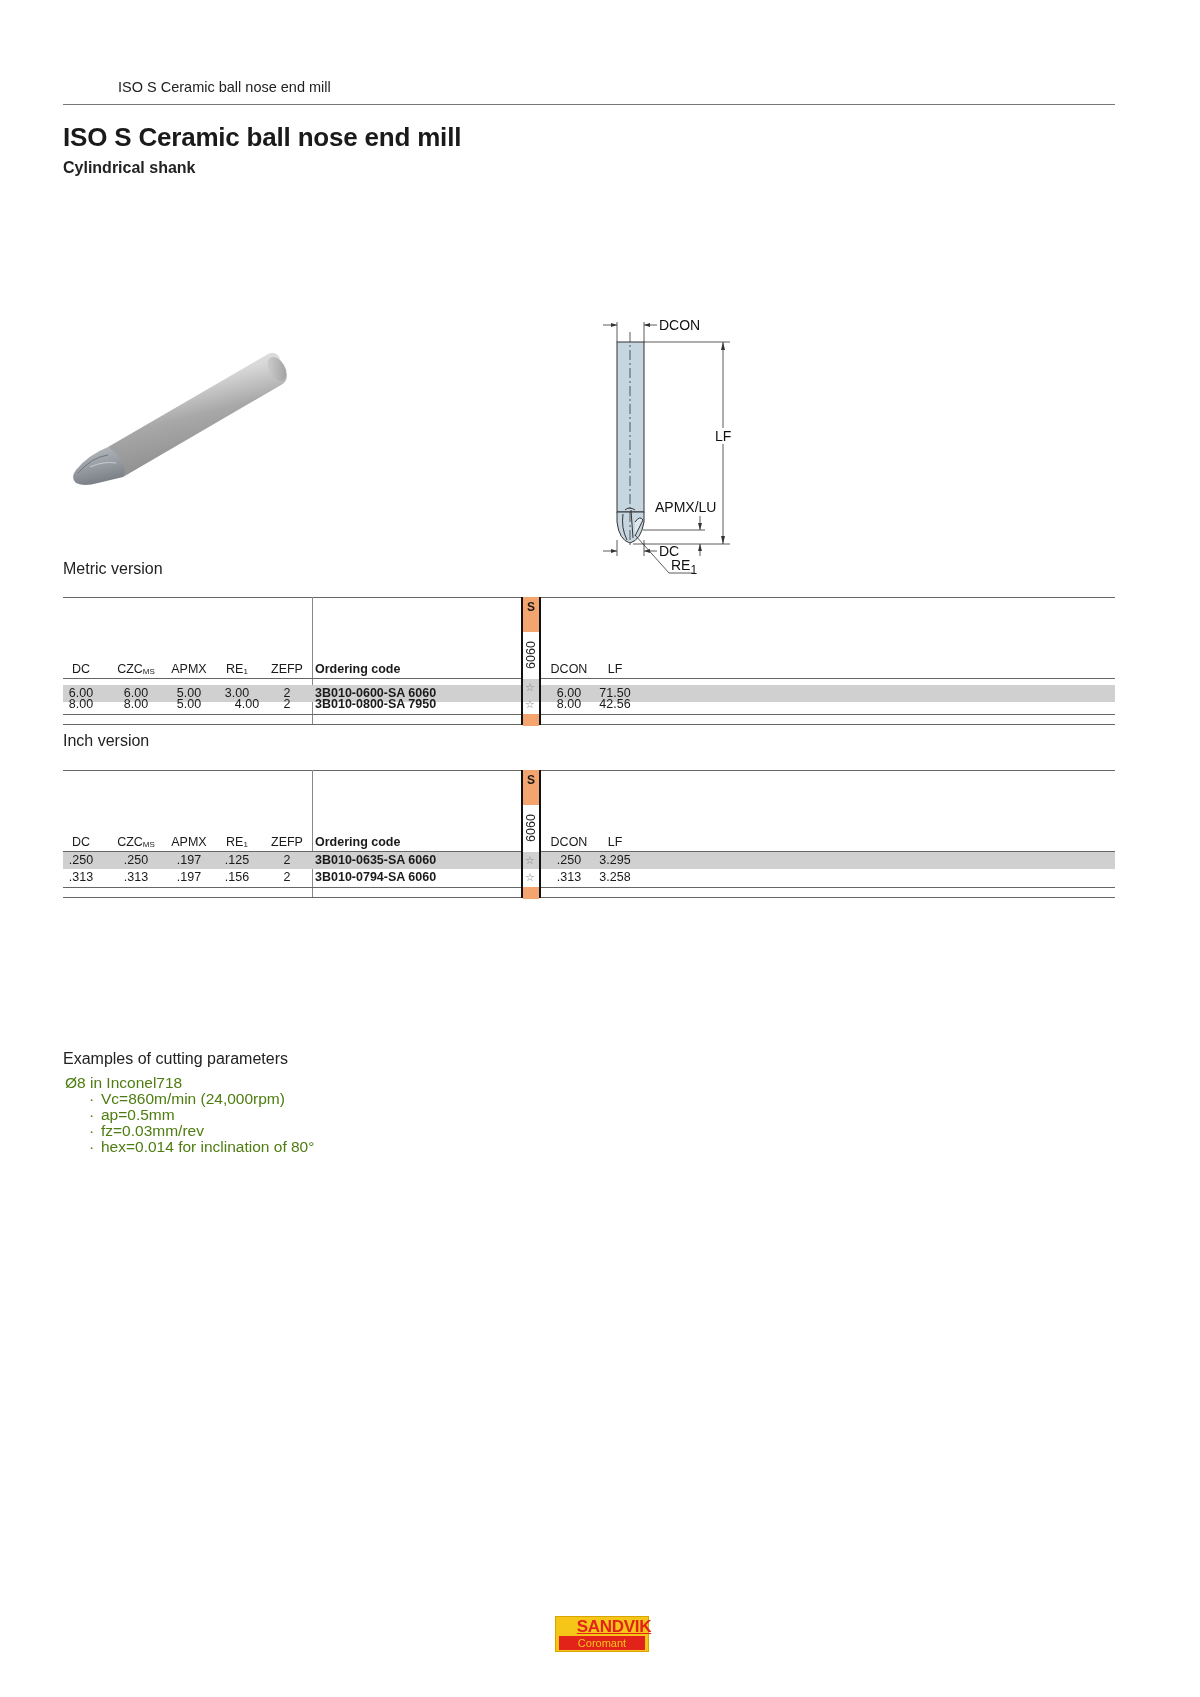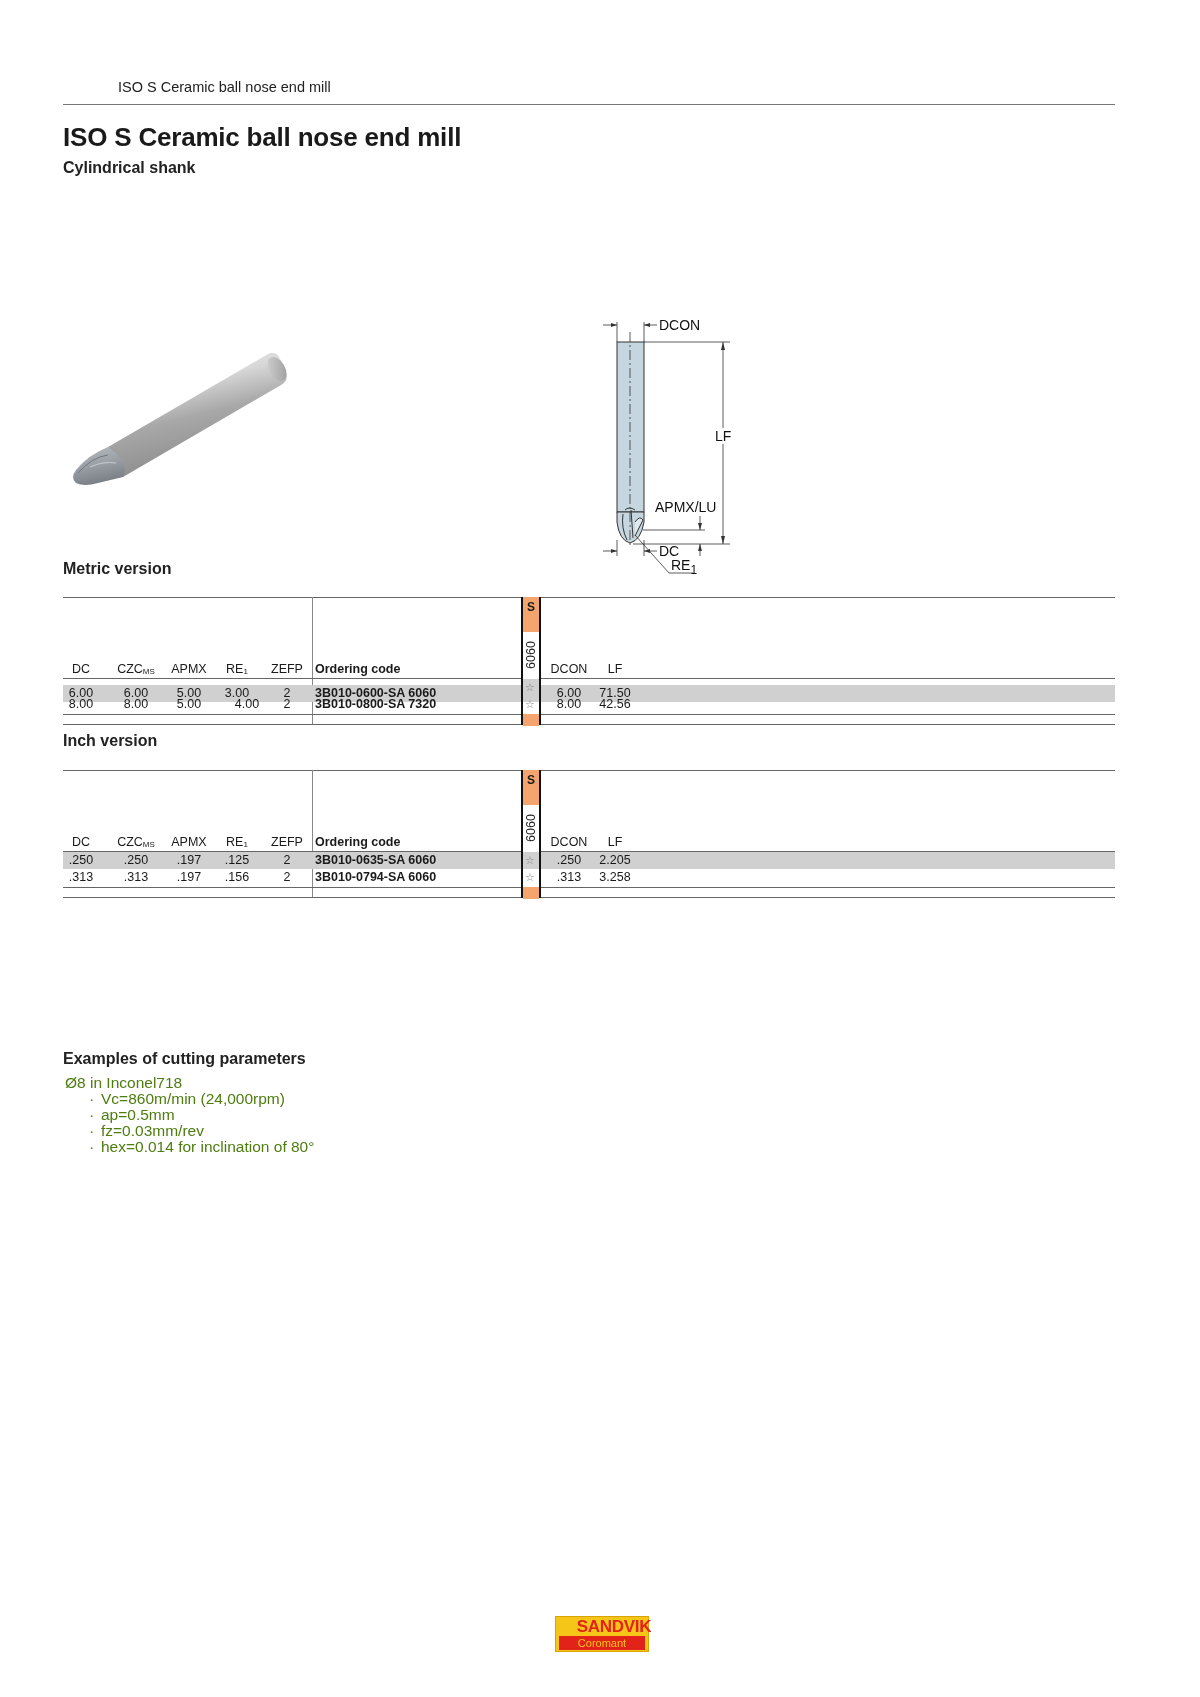--- a/index.html
+++ b/index.html
@@ -5,21 +5,21 @@
     html, body { margin: 0; padding: 0; background: #ffffff; }
     body {
       width: 1200px; height: 1697px; position: relative; overflow: hidden;
       font-family: "Liberation Sans", "DejaVu Sans", sans-serif; color: #1a1a1a;
     }
     .abs { position: absolute; }
     .running-header { left: 118px; top: 79px; font-size: 14.5px; color: #222; }
     .header-rule { left: 63px; top: 104px; width: 1052px; height: 0; border-top: 1.5px solid #777; }
     .page-title { left: 63px; top: 122px; font-size: 26px; font-weight: bold; color: #1a1a1a; letter-spacing: -0.2px; }
     .subtitle { left: 63px; top: 159px; font-size: 16px; font-weight: bold; color: #222; }
-    .section-title { left: 63px; font-size: 16px; font-weight: bold; color: #222; }
+    .section-title { left: 63px; font-size: 16px; font-weight: normal; color: #222; }
 
     
     .product-image { left: 68px; top: 345px; width: 230px; height: 150px; }
 
     
     .drawing { left: 595px; top: 300px; width: 160px; height: 280px; }
     .dim-label { font-size: 14px; fill: #111; font-family: "Liberation Sans", sans-serif; }
 
     
     .table-wrap { left: 63px; width: 1052px; }
@@ -40,21 +40,21 @@
     .sub { font-size: 8px; vertical-align: -1px; }
     .star { color: #888; font-size: 11px; }
 
     
     .params { left: 65px; top: 1075px; font-size: 15.5px; line-height: 16px; color: #4d7c0f; }
     .params .item { padding-left: 24px; }
     .params .item .dot { display:inline-block; width: 12px; }
 
     
     .logo { left: 555px; top: 1616px; width: 94px; height: 36px; background: #f5c518; border: 1px solid #d9a400; box-sizing: border-box; }
-    .logo-top { position:absolute; left:0; top:1px; width:116px; text-align:center; font-size: 17px; font-weight: bold; color: #e2231a; letter-spacing: -0.3px; line-height: 18px; }
+    .logo-top { position:absolute; left:0; top:1px; width:116px; text-align:center; font-size: 17px; font-weight: bold; color: #e2231a; letter-spacing: -0.3px; line-height: 18px; text-decoration: underline; }
     .logo-bottom { position:absolute; left:3px; top:19px; width:86px; height:14px; background:#e2231a; color:#f5c518; font-size:11px; text-align:center; line-height:14px; }
   </style>
 </head>
 <body>
 
 <div class="abs running-header">ISO S Ceramic ball nose end mill</div>
 <div class="abs header-rule"></div>
 <div class="abs page-title">ISO S Ceramic ball nose end mill</div>
 <div class="abs subtitle">Cylindrical shank</div>
 
@@ -165,21 +165,21 @@
     <span class="cell bold" style="left:252px">3B010-0600-SA 6060</span>
     <span class="cell c" style="left:486px; width:40px">6.00</span>
     <span class="cell c" style="left:532px; width:40px">71.50</span>
   </div>
   <div class="data-row" style="top:99px">
     <span class="cell c" style="left:0; width:36px">8.00</span>
     <span class="cell c" style="left:48px; width:50px">8.00</span>
     <span class="cell c" style="left:104px; width:44px">5.00</span>
     <span class="cell c" style="left:164px; width:40px">4.00</span>
     <span class="cell c" style="left:204px; width:40px">2</span>
-    <span class="cell bold" style="left:252px">3B010-0800-SA 7320</span>
+    <span class="cell bold" style="left:252px">3B010-0800-SA 7950</span>
     <span class="cell c" style="left:486px; width:40px">8.00</span>
     <span class="cell c" style="left:532px; width:40px">42.56</span>
   </div>
   <div class="row-rule" style="top:117px"></div>
   <div class="row-rule" style="top:127px"></div>
 
   <div class="grade-col" style="top:0; height:128px">
     <div class="grade-head">
         <span>S</span>
       </div>
@@ -212,21 +212,21 @@
   <div class="row-rule" style="top:81px"></div>
 
   <div class="data-row shaded" style="top:82px">
     <span class="cell c" style="left:0; width:36px">.250</span>
     <span class="cell c" style="left:48px; width:50px">.250</span>
     <span class="cell c" style="left:104px; width:44px">.197</span>
     <span class="cell c" style="left:154px; width:40px">.125</span>
     <span class="cell c" style="left:204px; width:40px">2</span>
     <span class="cell bold" style="left:252px">3B010-0635-SA 6060</span>
     <span class="cell c" style="left:486px; width:40px">.250</span>
-    <span class="cell c" style="left:532px; width:40px">2.205</span>
+    <span class="cell c" style="left:532px; width:40px">3.295</span>
   </div>
   <div class="data-row" style="top:99px">
     <span class="cell c" style="left:0; width:36px">.313</span>
     <span class="cell c" style="left:48px; width:50px">.313</span>
     <span class="cell c" style="left:104px; width:44px">.197</span>
     <span class="cell c" style="left:154px; width:40px">.156</span>
     <span class="cell c" style="left:204px; width:40px">2</span>
     <span class="cell bold" style="left:252px">3B010-0794-SA 6060</span>
     <span class="cell c" style="left:486px; width:40px">.313</span>
     <span class="cell c" style="left:532px; width:40px">3.258</span>

